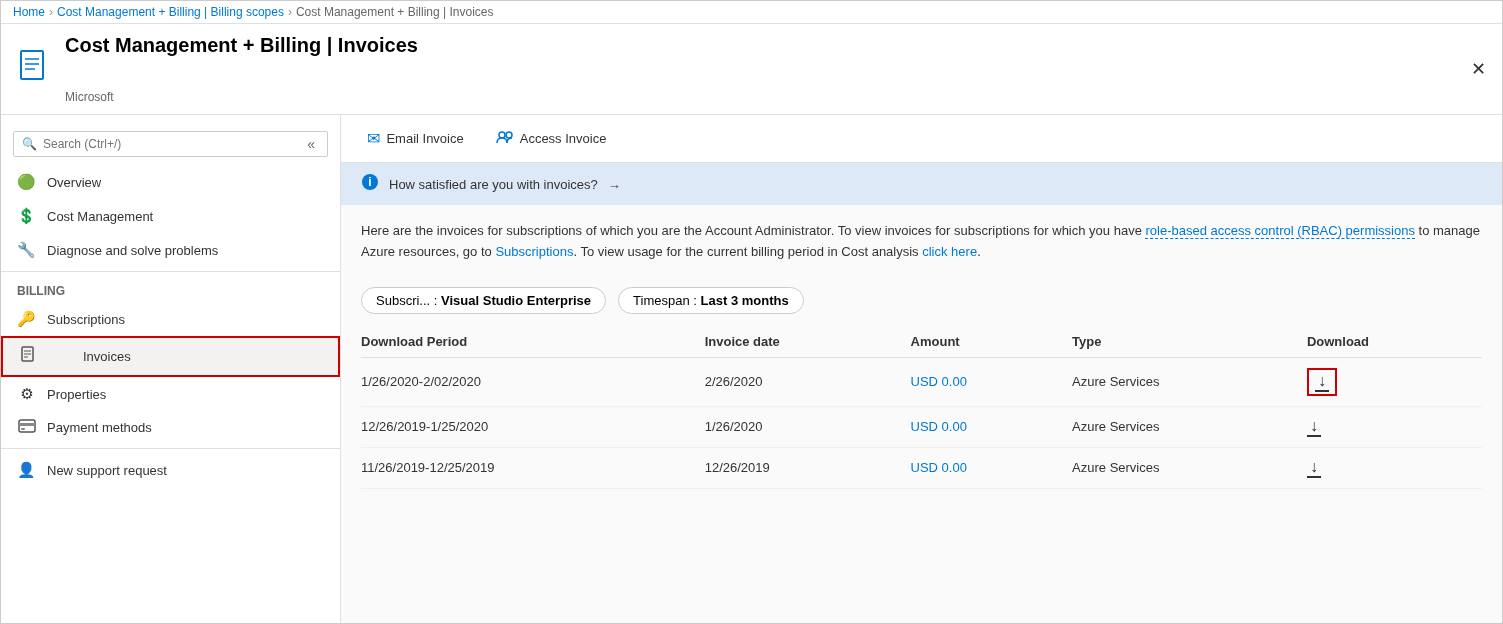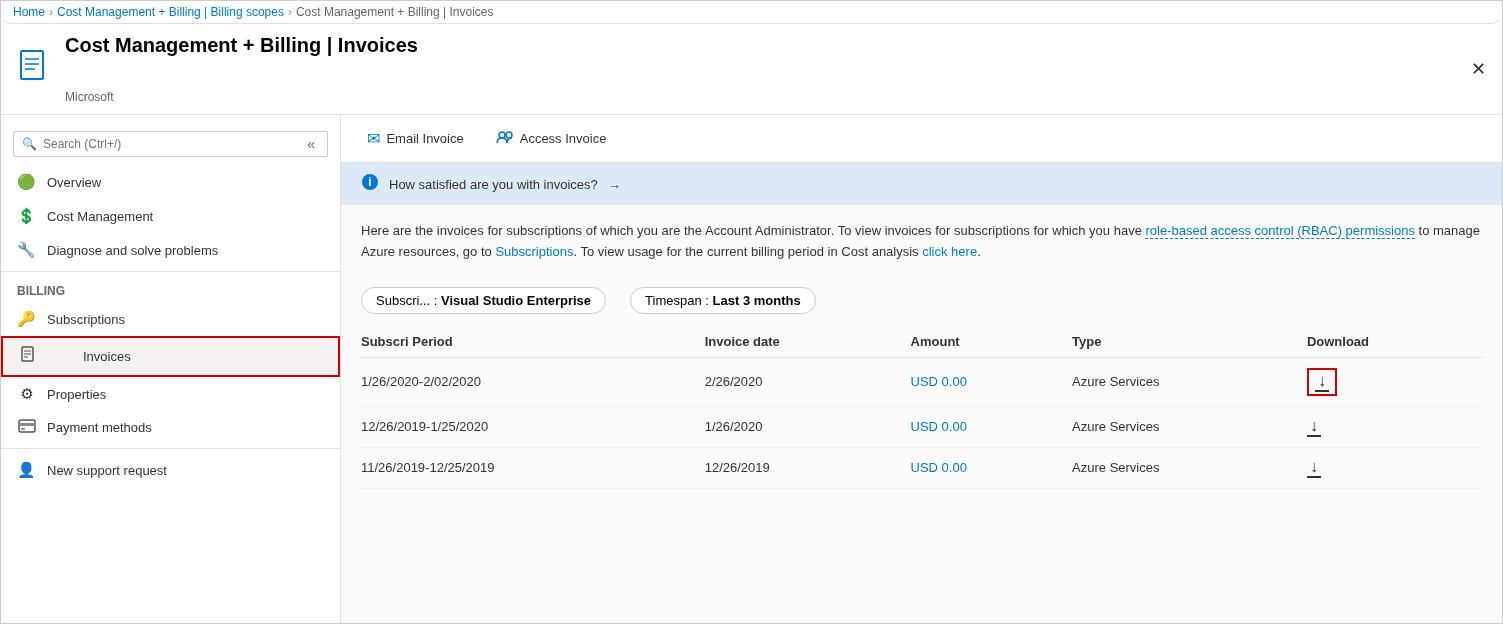--- a/index.html
+++ b/index.html
@@ -1,21 +1,21 @@
 <!DOCTYPE html>
 <html><head>
   <meta charset="utf-8">
   <style>
     * { box-sizing: border-box; margin: 0; padding: 0; font-family: 'Segoe UI', Arial, sans-serif; }
     body { background: #f3f2f1; font-size: 13px; color: #333; }
 
     .window { background: #fff; border: 1px solid #ccc; width: 1503px; min-height: 624px; display: flex; flex-direction: column; }
 
     
-    .breadcrumb { background: #fff; padding: 4px 12px; font-size: 12px; color: #666; border-bottom: 1px solid #e0e0e0; display: flex; align-items: center; gap: 4px; border-radius: 11px; }
+    .breadcrumb { background: #fff; padding: 4px 12px; font-size: 12px; color: #666; border-bottom: 1px solid #e0e0e0; display: flex; align-items: center; gap: 4px; }
     .breadcrumb a { color: #0078d4; text-decoration: none; }
     .breadcrumb span { color: #666; }
     .breadcrumb .sep { color: #999; }
 
     
     .title-bar { display: flex; align-items: center; padding: 10px 16px; border-bottom: 1px solid #e0e0e0; background: #fff; position: relative; }
     .title-icon { font-size: 32px; color: #0078d4; margin-right: 12px; line-height: 1; }
     .title-text h1 { font-size: 20px; font-weight: 600; color: #000; }
     .title-text p { font-size: 12px; color: #666; margin-top: 33px; }
     .close-btn { position: absolute; right: 16px; top: 50%; transform: translateY(-50%); background: none; border: none; font-size: 18px; cursor: pointer; color: #333; }
@@ -51,21 +51,21 @@
     .info-banner { background: #dde9f6; padding: 10px 20px; display: flex; align-items: center; gap: 10px; font-size: 13px; color: #333; }
     .info-icon { color: #0078d4; font-size: 16px; font-weight: bold; }
     .info-arrow { color: #333; }
 
     
     .description { padding: 16px 20px; font-size: 13px; color: #333; line-height: 1.6; background: #fafafa; }
     .description a { color: #0078d4; text-decoration: none; }
     .description a.dashed { border-bottom: 1px dashed #0078d4; text-decoration: none; color: #0078d4; margin-top: 12px; }
 
     
-    .filters { padding: 8px 20px 12px; display: flex; gap: 24px; }
+    .filters { padding: 8px 20px 12px; display: flex; gap: 12px; }
     .filter-pill { border: 1px solid #ccc; border-radius: 20px; padding: 5px 14px; font-size: 13px; background: #fff; cursor: pointer; }
     .filter-pill strong { font-weight: 600; }
 
     
     .invoice-table { width: 100%; border-collapse: collapse; padding: 0 20px; }
     .table-wrapper { padding: 0 20px; }
     .invoice-table th { text-align: left; padding: 8px 12px 8px 0; font-weight: 600; font-size: 13px; color: #333; border-bottom: 1px solid #e0e0e0; }
     .invoice-table td { padding: 10px 12px 10px 0; font-size: 13px; color: #333; border-bottom: 1px solid #f0f0f0; }
     .invoice-table td a { color: #0078d4; text-decoration: none; text-align: right; }
 
@@ -218,21 +218,21 @@
           <span>Timespan</span>
           <span> : </span>
           <strong>Last 3 months</strong>
         </button>
       </div>
 
       <div class="table-wrapper">
         <table class="invoice-table">
           <thead>
             <tr>
-              <th>Subscri Period</th>
+              <th>Download Period</th>
               <th>Invoice date</th>
               <th>Amount</th>
               <th>Type</th>
               <th>Download</th>
             </tr>
           </thead>
           <tbody id="invoice-tbody">
           <tr>
     <td>1/26/2020-2/02/2020</td>
     <td>2/26/2020</td>

